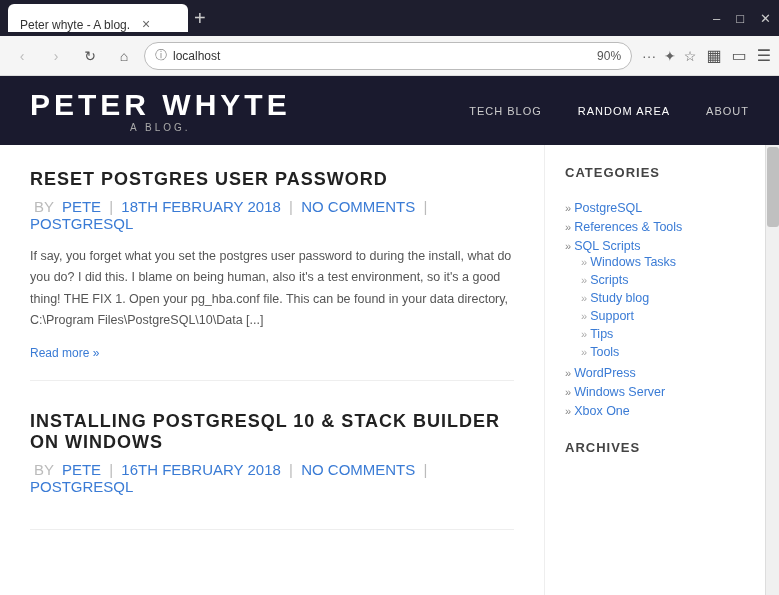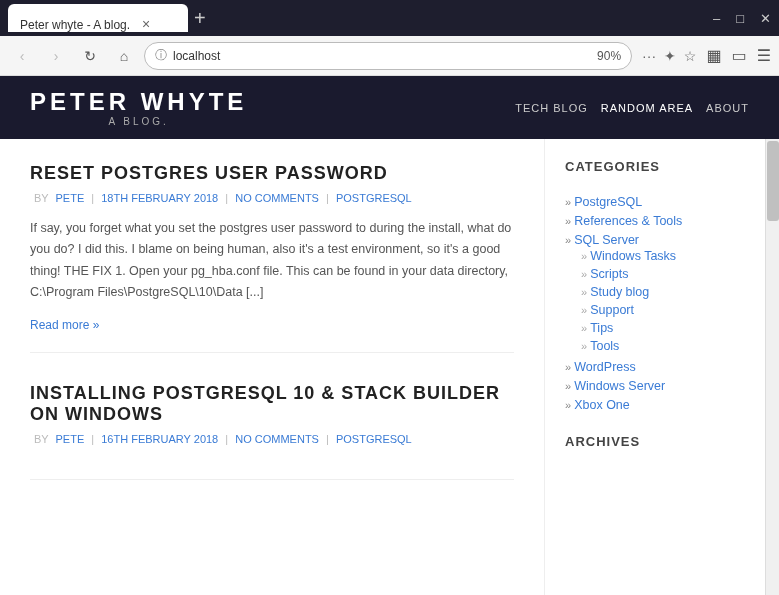--- a/index.html
+++ b/index.html
@@ -89,23 +89,23 @@
     .site-wrapper { display: flex; flex-direction: column; height: calc(595px - 76px); overflow: hidden; }
 
     .site-header {
       background: #1a1a2e;
       padding: 12px 30px;
       display: flex;
       align-items: center;
       justify-content: space-between;
     }
     .site-logo { color: #fff; }
-    .site-logo .name { font-size: 24px; font-weight: bold; letter-spacing: 4px; text-transform: uppercase; }
+    .site-logo .name { font-size: 30px; font-weight: bold; letter-spacing: 4px; text-transform: uppercase; }
     .site-logo .tagline { font-size: 10px; letter-spacing: 3px; color: #aaa; text-align: center; }
-    .site-nav { display: flex; gap: 13px; font-size: 11px; letter-spacing: 1px; }
+    .site-nav { display: flex; gap: 36px; font-size: 11px; letter-spacing: 1px; }
     .site-nav a { color: #ccc; text-decoration: none; text-transform: uppercase; }
     .site-nav a.active { color: #fff; }
 
     .site-content {
       display: flex;
       flex: 1;
       overflow: hidden;
     }
 
     
@@ -120,21 +120,21 @@
 
     .post { margin-bottom: 30px; padding-bottom: 20px; border-bottom: 1px solid #eee; }
     .post-title {
       font-size: 18px;
       font-weight: bold;
       color: #222;
       text-transform: uppercase;
       letter-spacing: 1px;
       margin-bottom: 8px;
     }
-    .post-meta { font-size: 11px; color: #888; margin-bottom: 14px; }
+    .post-meta { font-size: 15px; color: #888; margin-bottom: 14px; }
     .post-meta a { color: #3a7bd5; text-decoration: none; }
     .post-meta span { color: #bbb; margin: 0 4px; }
     .post-excerpt { font-size: 12.5px; color: #555; line-height: 1.7; margin-bottom: 14px; }
     .read-more { font-size: 12px; color: #3a7bd5; text-decoration: none; }
 
     
     .sidebar {
       width: 220px;
       padding: 20px 20px;
       overflow-y: auto;
@@ -266,21 +266,21 @@
 
     </div>
 
     <div class="sidebar">
       <div class="sidebar-section">
         <div class="sidebar-title">CATEGORIES</div>
         <ul class="cat-list">
           <li><a href="#">PostgreSQL</a></li>
           <li><a href="#">References &amp; Tools</a></li>
           <li>
-            <a href="#">SQL Server</a>
+            <a href="#">SQL Scripts</a>
             <ul class="sub-cat-list">
               <li><a href="#">Windows Tasks</a></li>
               <li><a href="#">Scripts</a></li>
               <li><a href="#">Study blog</a></li>
               <li><a href="#">Support</a></li>
               <li><a href="#">Tips</a></li>
               <li><a href="#">Tools</a></li>
             </ul>
           </li>
           <li><a href="#">WordPress</a></li>

